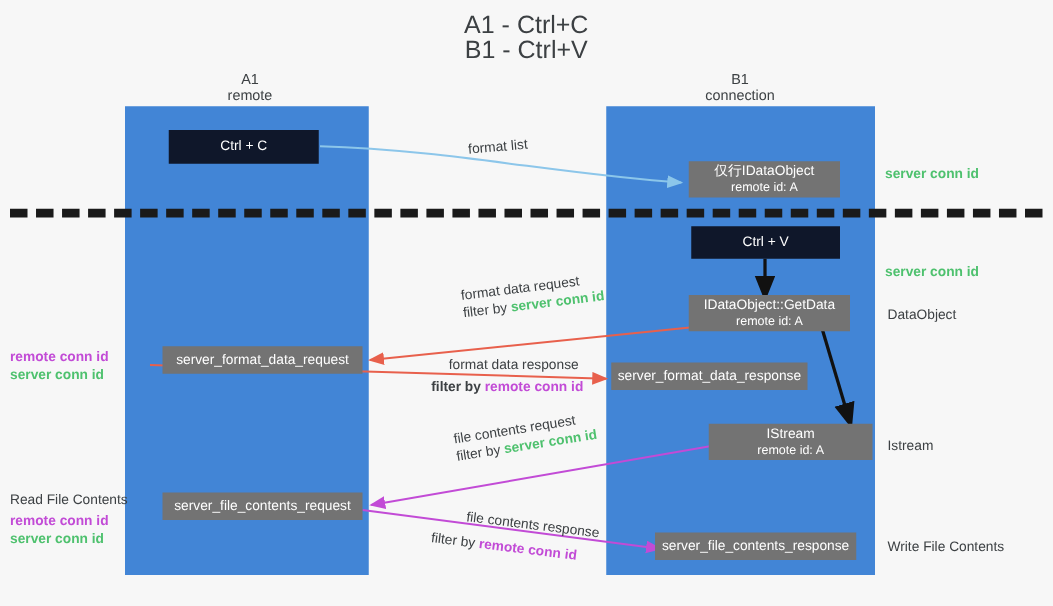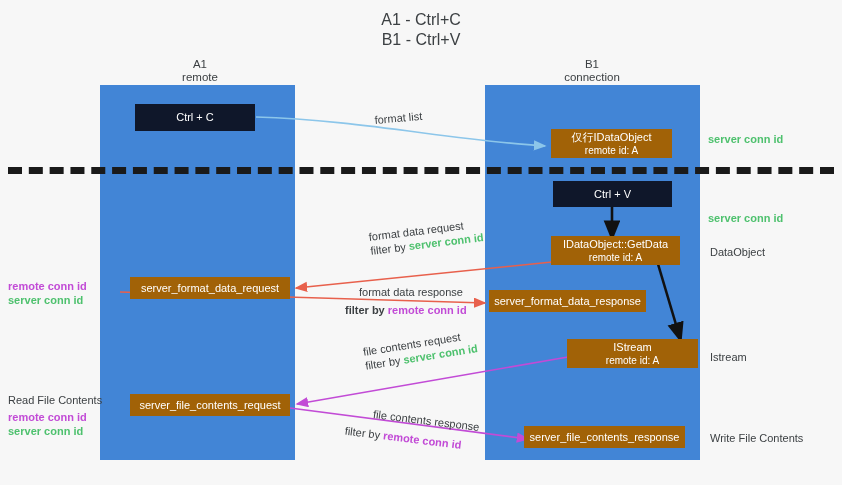--- a/index.html
+++ b/index.html
@@ -12,21 +12,21 @@
     color:#3c4043;
   }
   #stage{position:absolute;inset:0;}
 
   
   #links{position:absolute;left:0;top:0;width:842px;height:485px;pointer-events:none;}
 
   
   .title{
     position:absolute;left:0;top:10px;width:842px;
-    text-align:center;font-size:16px;line-height:20px;color:#3c4043;
+    text-align:center;font-size:20px;line-height:20px;color:#3c4043;
   }
   .title div{white-space:pre;}
 
   
   .colhead{
     position:absolute;text-align:center;font-size:11.5px;line-height:13px;color:#3c4043;
   }
   .colhead .l1{display:block;}
   .colhead .l2{display:block;}
 
@@ -39,21 +39,21 @@
   .node{
     position:absolute;
     box-sizing:border-box;
     display:flex;flex-direction:column;
     align-items:center;justify-content:center;
     color:#ffffff;font-size:11px;line-height:13px;
     text-align:center;
     white-space:nowrap;
   }
   .node.green{background:#0f172a;}
-  .node.orange{background:#a16207;}
+  .node.orange{background:#737373;}
   .node .sub{font-size:10px;line-height:13px;}
 
   
   #dashline{
     position:absolute;left:8px;top:167px;width:826px;height:0;
     border-top:7px dashed #1a1a1a;
   }
 
   
   .lbl{position:absolute;font-size:11px;line-height:14px;white-space:nowrap;}

